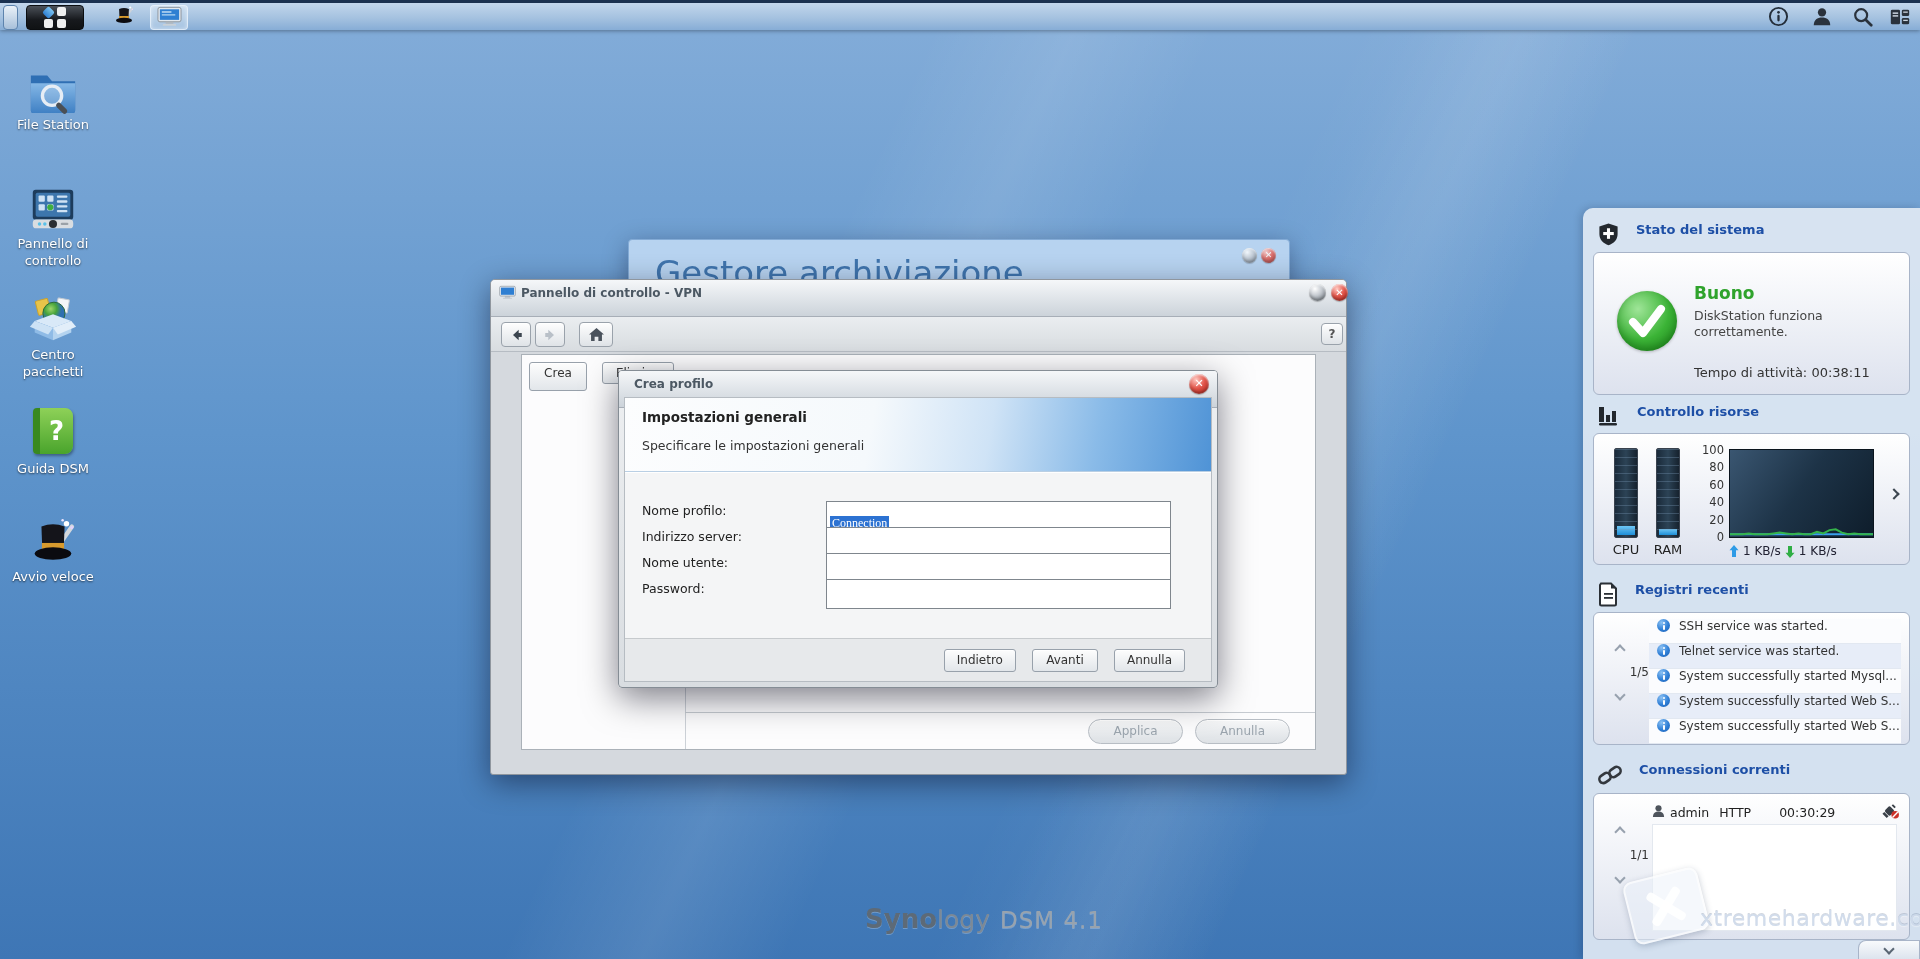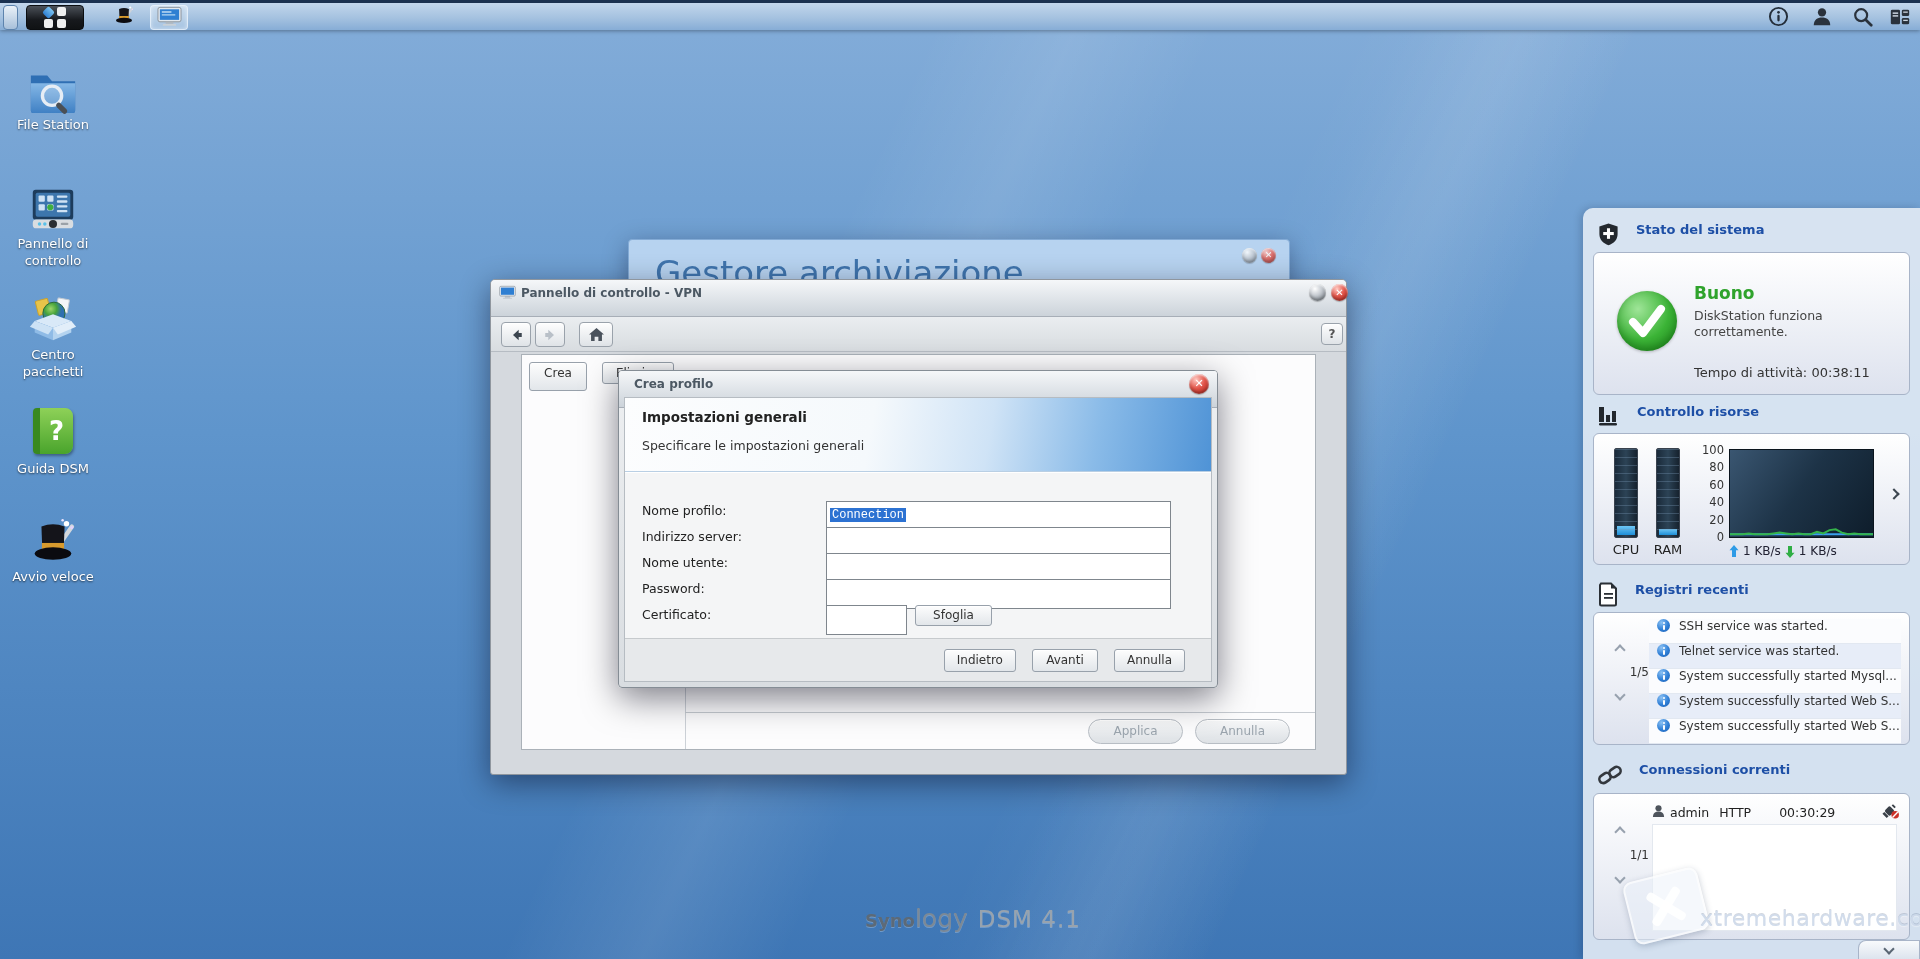--- a/index.html
+++ b/index.html
@@ -77,21 +77,21 @@
     background:linear-gradient(#eef0f2,#d9dde1);border:1px solid #858d95;border-radius:4px;
     box-shadow:0 10px 34px rgba(0,0,20,.5)}
   .dlg-inner{position:absolute;left:5px;right:5px;top:26px;bottom:5px;background:#fff;
     border:1px solid #b6bcc2}
   .dlg-banner{position:absolute;left:0;right:0;top:0;height:74px;border-bottom:1px solid #b9cfe4;
     background:linear-gradient(100deg,#fcfdfe 0%,#f5f9fc 42%,#cfe3f6 62%,#8abbe8 80%,#4f93d6 100%)}
   .dlg-form{position:absolute;left:0;right:0;top:75px;height:169px;background:#f4f5f6}
   .f-row{position:absolute;left:0;right:0;height:20px}
   .f-label{position:absolute;left:17px;line-height:20px;font-size:12.5px;color:#222}
   .f-input{position:absolute;left:201px;width:345px;height:30px;border:1px solid #7f868d;
-    background:#fff;font-size:12px;line-height:18px;padding:4px 3px;font-family:Liberation Mono, monospace}
+    background:#fff;font-size:12px;line-height:18px;padding:12px 3px;font-family:Liberation Serif, serif}
   .sel{background:#2c72d2;color:#fff;padding:0 2px}
   .dlg-footer{position:absolute;left:0;right:0;bottom:0;height:43px;background:#e7e9eb;
     border-top:1px solid #c6cacd;display:flex;justify-content:flex-end;align-items:center;
     gap:16px;padding-right:26px}
   .dlg-footer .btn{min-width:66px;height:23px;line-height:21px;padding:0 12px}
 
   
   .widgets{position:absolute;left:1583px;top:208px;width:337px;height:751px;
     background:rgba(223,232,243,.93);border-radius:10px 0 0 0;
     box-shadow:-2px 0 8px rgba(0,0,30,.18)}
@@ -134,21 +134,21 @@
     letter-spacing:.5px;text-shadow:0 1px 1px rgba(255,255,255,.45),0 -1px 0 rgba(90,110,140,.3)}
   .wm-tile{position:absolute;left:1628px;top:874px;width:76px;height:64px;border-radius:9px;
     background:rgba(235,242,250,.5);border:2px solid rgba(255,255,255,.65);transform:rotate(-14deg);
     box-shadow:0 2px 6px rgba(40,60,90,.25)}
   .wm-tile::before,.wm-tile::after{content:"";position:absolute;left:14px;top:26px;width:44px;height:9px;
     border-radius:4px;background:rgba(255,255,255,.9)}
   .wm-tile::before{transform:rotate(45deg)}
   .wm-tile::after{transform:rotate(-45deg)}
   .brand{position:absolute;left:865px;top:904px;white-space:nowrap;
     text-shadow:0 1px 0 rgba(255,255,255,.25)}
-  .brand .b1{font-size:18px;font-weight:bold;color:#5d6a77}
+  .brand .b1{font-size:26px;font-weight:bold;color:#5d6a77}
   .brand .b2{font-size:25px;color:#7c8996}
   .brand .b3{font-size:23px;color:#98a3ae;letter-spacing:1px;margin-left:10px}
 </style>
 </head>
 <body>
 
 <div class="screen">
 
   <div class="taskbar">
     <div class="tb-btn tb-showdesk"></div>
@@ -395,25 +395,20 @@
           <input class="f-input" style="">
         </div>
         <div class="f-row" style="top:80px">
           <span class="f-label">Nome utente:</span>
           <input class="f-input" style="">
         </div>
         <div class="f-row" style="top:106px">
           <span class="f-label">Password:</span>
           <input class="f-input" type="password" style="">
         </div>
-        <div class="f-row" style="top:132px">
-          <span class="f-label">Certificato:</span>
-          <input class="f-input" style="width: 81px;">
-          <div class="btn" style="position:absolute;left:290px;top:0;width:77px;height:21px;line-height:19px">Sfoglia</div>
-        </div>
       </div>
       <div class="dlg-footer">
         <div class="btn">Indietro</div>
         <div class="btn">Avanti</div>
         <div class="btn">Annulla</div>
       </div>
     </div>
   </div>
 
   <div class="widgets" style="z-index:15">

